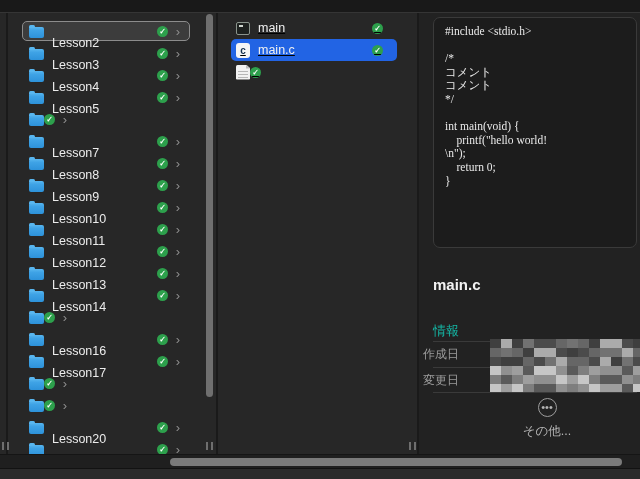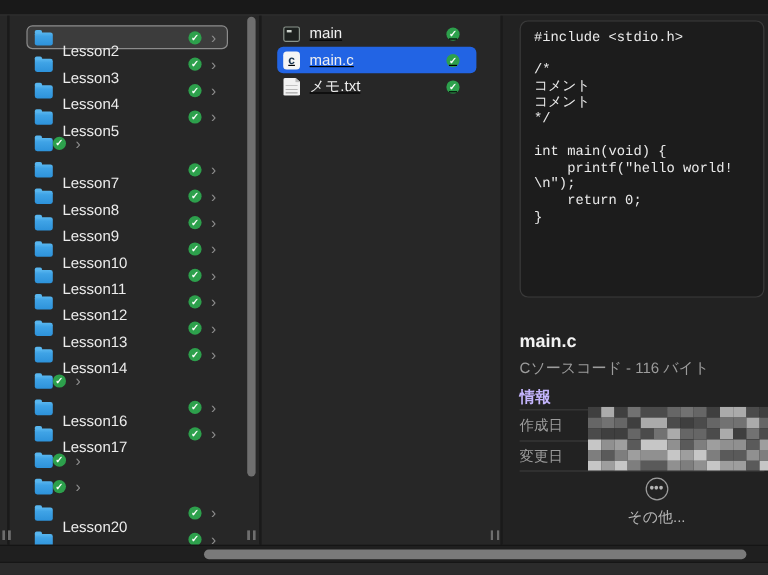--- a/index.html
+++ b/index.html
@@ -65,30 +65,30 @@
   .icon-txt::after { content:""; position:absolute; left:2px; right:2px; top:6px;
     height:7px;
     background:repeating-linear-gradient(#b7b7b7 0 1px,transparent 1px 3px); }
 
   
   .col-preview { position:absolute; left:419px; top:13px; width:221px; height:441px;
     background:#222222; }
   .codebox { position:absolute; left:14px; top:4px; width:204px; height:231px;
     background:#1c1c1c; border:1px solid #3a3a3a; border-radius:7px;
     padding:7px 11px; overflow:hidden; }
-  .codebox pre { font-family:Liberation Mono, monospace; font-size:11.5px;
+  .codebox pre { font-family:Liberation Serif, serif; font-size:11.5px;
     line-height:13.6px; color:#eaeaea; white-space:pre; }
 
   .pv-title { position:absolute; left:14px; top:263px; font-size:15px; font-weight:bold;
     color:#f2f2f2; }
   .pv-kind { position:absolute; left:14px; top:286px; font-size:12.5px; color:#9c9c9c; }
-  .pv-info { position:absolute; left:14px; top:309px; font-size:13px; font-weight:bold;
-    color:#c4b5fd; }
+  .pv-info { position:absolute; left:14px; top:309px; font-size:13px; font-weight:normal;
+    color:#14b8a6; }
   .sep { position:absolute; left:14px; width:204px; height:1px; background:#3a3a3a; }
-  .inflabel { position:absolute; left:14px; font-size:12px; color:#9c9c9c; }
+  .inflabel { position:absolute; left:4px; font-size:12px; color:#9c9c9c; }
   .mosaic { position:absolute; left:71px; width:176px; overflow:hidden; }
 
   .more-wrap { position:absolute; left:14px; top:384px; width:228px; text-align:center; }
   .more-circle { display:inline-block; width:19px; height:19px; border:1.5px solid #9d9d9d;
     border-radius:50%; color:#b5b5b5; font-size:11px; line-height:16px; text-align:center;
     cursor:default; }
   .more-label { margin-top:6px; font-size:12.5px; color:#b5b5b5; }
 
   
   .hscroll-track { position:absolute; left:0; top:454px; width:640px; height:14px;
@@ -298,21 +298,20 @@
   </div>
 
   <div class="filerow selected">
     <span class="fileicon icon-c">c</span>
     <span class="fname">main.c</span>
     <span class="badge">✓</span>
   </div>
 
   <div class="filerow">
     <span class="fileicon icon-txt"></span>
-    <span class="fname">メモ.txt</span>
     <span class="badge">✓</span>
   </div>
 </div>
   </div>
   <div class="vdiv" style="left:417px"></div>
 
   <div class="col-preview">
     <div class="codebox">
       <pre>#include &lt;stdio.h&gt;
 
@@ -322,21 +321,20 @@
 */
 
 int main(void) {
     printf("hello world!
 \n");
     return 0;
 }</pre>
     </div>
 
     <div class="pv-title">main.c</div>
-    <div class="pv-kind">Cソースコード - 116 バイト</div>
     <div class="pv-info">情報</div>
 
     <div class="sep" style="top:328px"></div>
     <div class="inflabel" style="top:333px">作成日</div>
     <div class="sep" style="top:354px"></div>
     <div class="inflabel" style="top:359px">変更日</div>
     <div class="sep" style="top:379px"></div>
 
     <svg class="mosaic" style="top:326px;height:27px" width="176" height="27">
         <rect x="0" y="0" width="11" height="9" fill="#3f3f3f"></rect>

